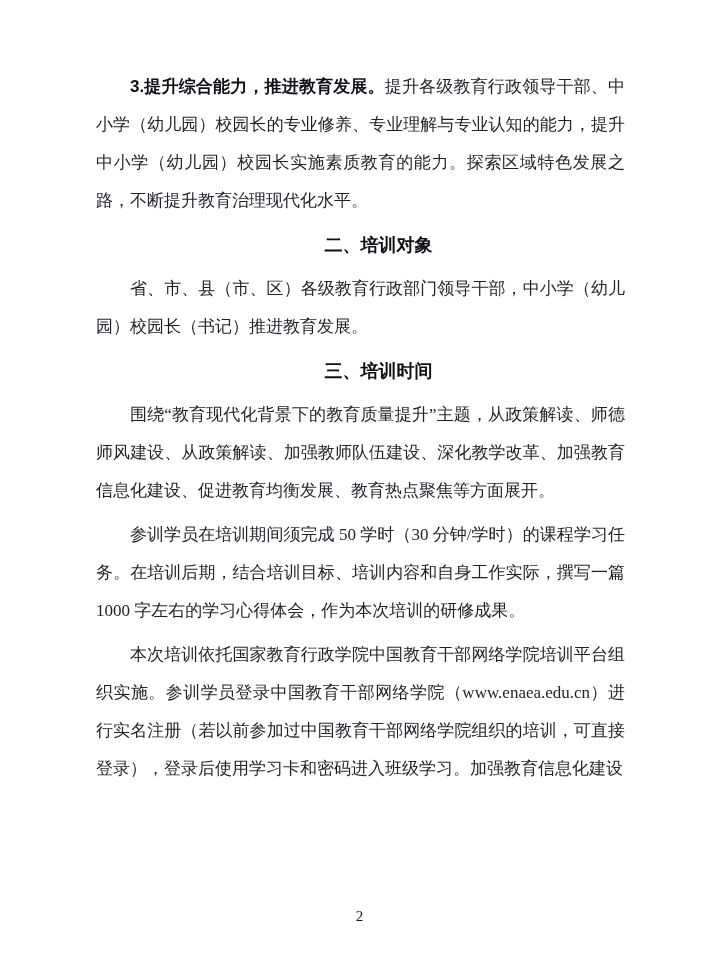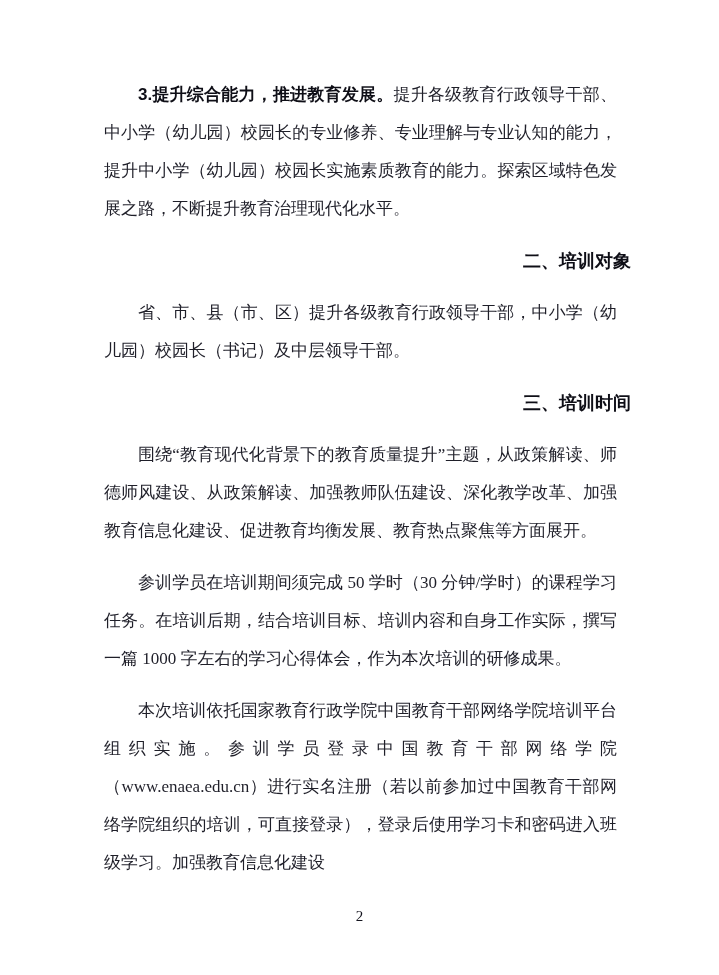--- a/index.html
+++ b/index.html
@@ -10,38 +10,38 @@
   .page {
     position: relative;
     width: 719px;
     height: 975px;
     background: #ffffff;
     box-sizing: border-box;
     padding: 62px 88px 0 90px;
     overflow: hidden;
   }
   .para {
-    margin: 14px;
+    margin: 6px;
     font-family: "Liberation Serif", "DejaVu Serif", serif;
     font-size: 17px;
     line-height: 38px;
     color: #1f1f29;
     text-align: justify;
     text-justify: inter-character;
     text-indent: 2em;
   }
   .heading {
     margin: 0;
     font-family: "Liberation Sans", "DejaVu Sans", sans-serif;
     font-weight: 700;
     font-size: 18px;
     line-height: 38px;
     color: #0e0e16;
     text-indent: 2em;
-    text-align: right;
+    text-align: center;
   }
   .lead {
     font-family: "Liberation Sans", "DejaVu Sans", sans-serif;
     font-weight: 700;
     color: #0e0e16;
   }
   .pagenum {
     position: absolute;
     left: 0;
     right: 0;
@@ -55,21 +55,21 @@
 </style>
 </head>
 <body>
 
 <div class="page">
 
   <p class="para"><span class="lead">3.提升综合能力，推进教育发展。</span><span>提升各级教育行政领导干部、中小学（幼儿园）校园长的专业修养、专业理解与专业认知的能力，提升中小学（幼儿园）校园长实施素质教育的能力。探索区域特色发展之路，不断提升教育治理现代化水平。</span></p>
 
   <h3 class="heading">二、培训对象</h3>
 
-  <p class="para">省、市、县（市、区）提升各级教育行政领导干部，中小学（幼儿园）校园长（书记）及中层领导干部。</p>
+  <p class="para">省、市、县（市、区）各级教育行政部门领导干部，中小学（幼儿园）校园长（书记）推进教育发展。</p>
 
   <h3 class="heading">三、培训时间</h3>
 
 
 
   <p class="para">围绕“教育现代化背景下的教育质量提升”主题，从政策解读、师德师风建设、从政策解读、加强教师队伍建设、深化教学改革、加强教育信息化建设、促进教育均衡发展、教育热点聚焦等方面展开。</p>
 
   <p class="para">参训学员在培训期间须完成 50 学时（30 分钟/学时）的课程学习任务。在培训后期，结合培训目标、培训内容和自身工作实际，撰写一篇 1000 字左右的学习心得体会，作为本次培训的研修成果。</p>
 
 

